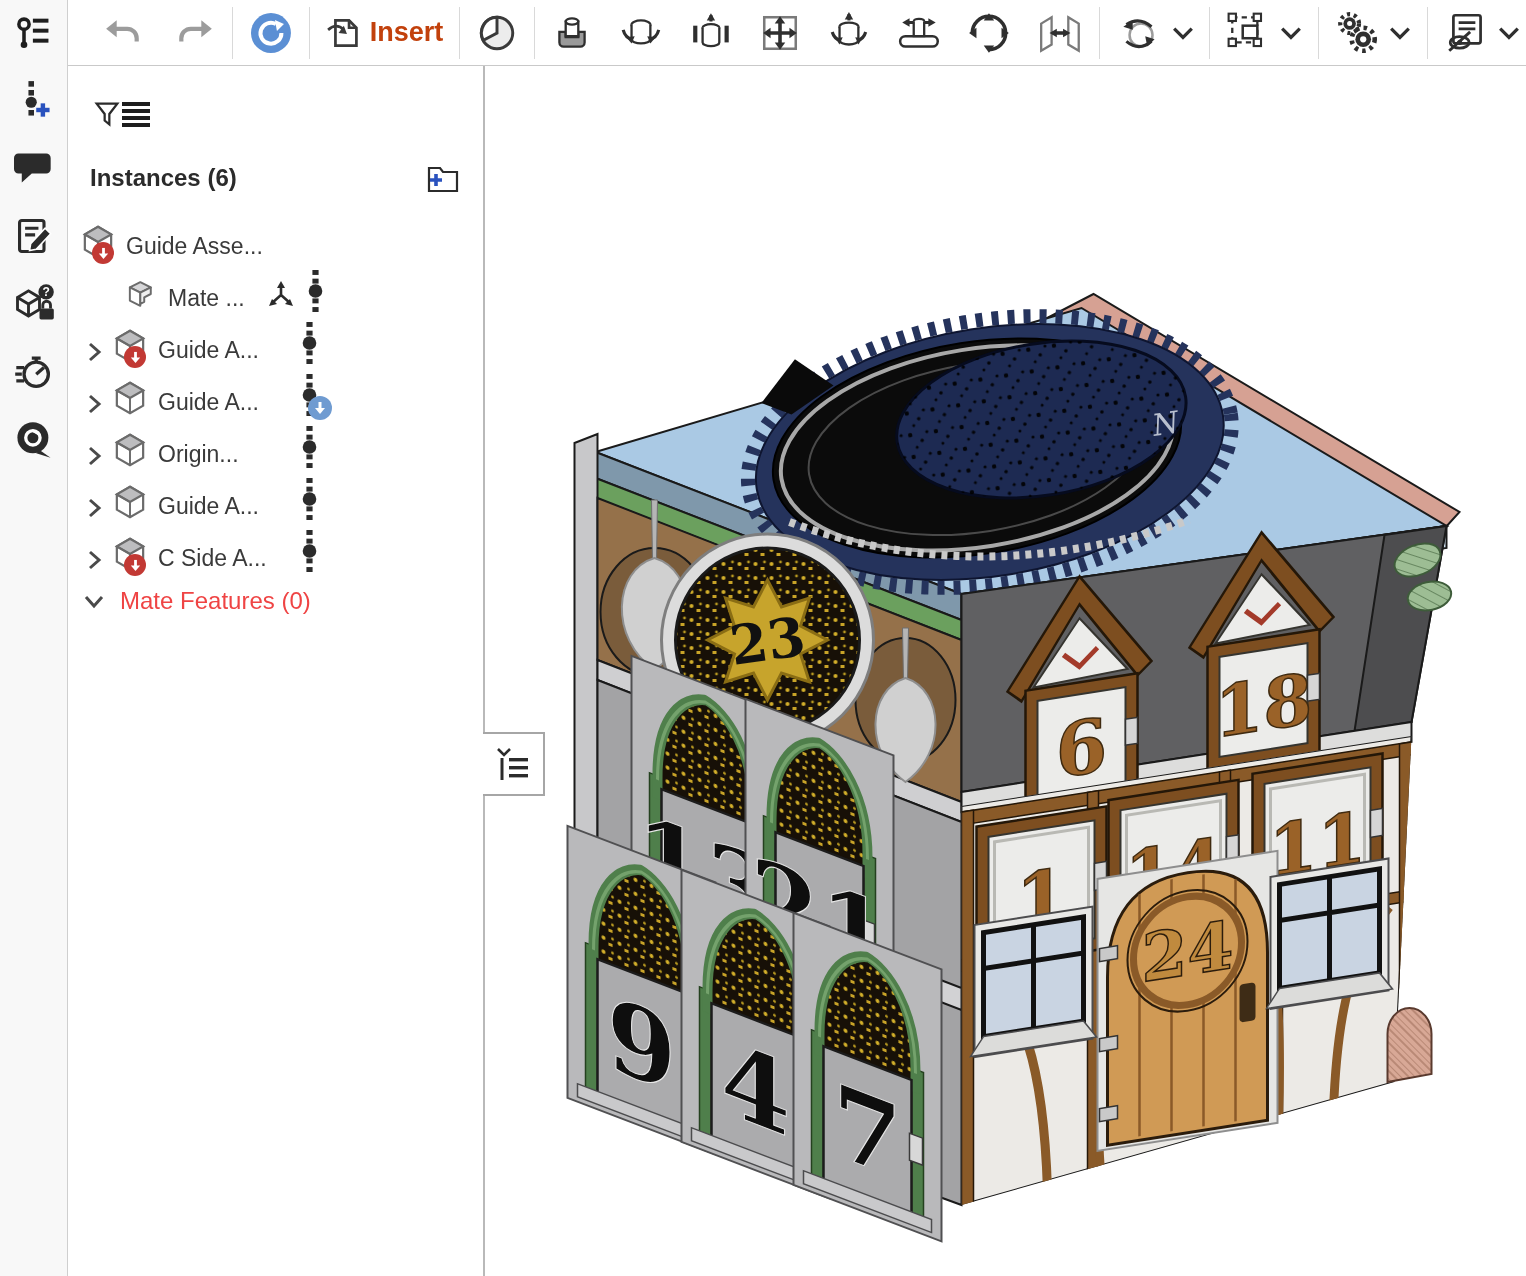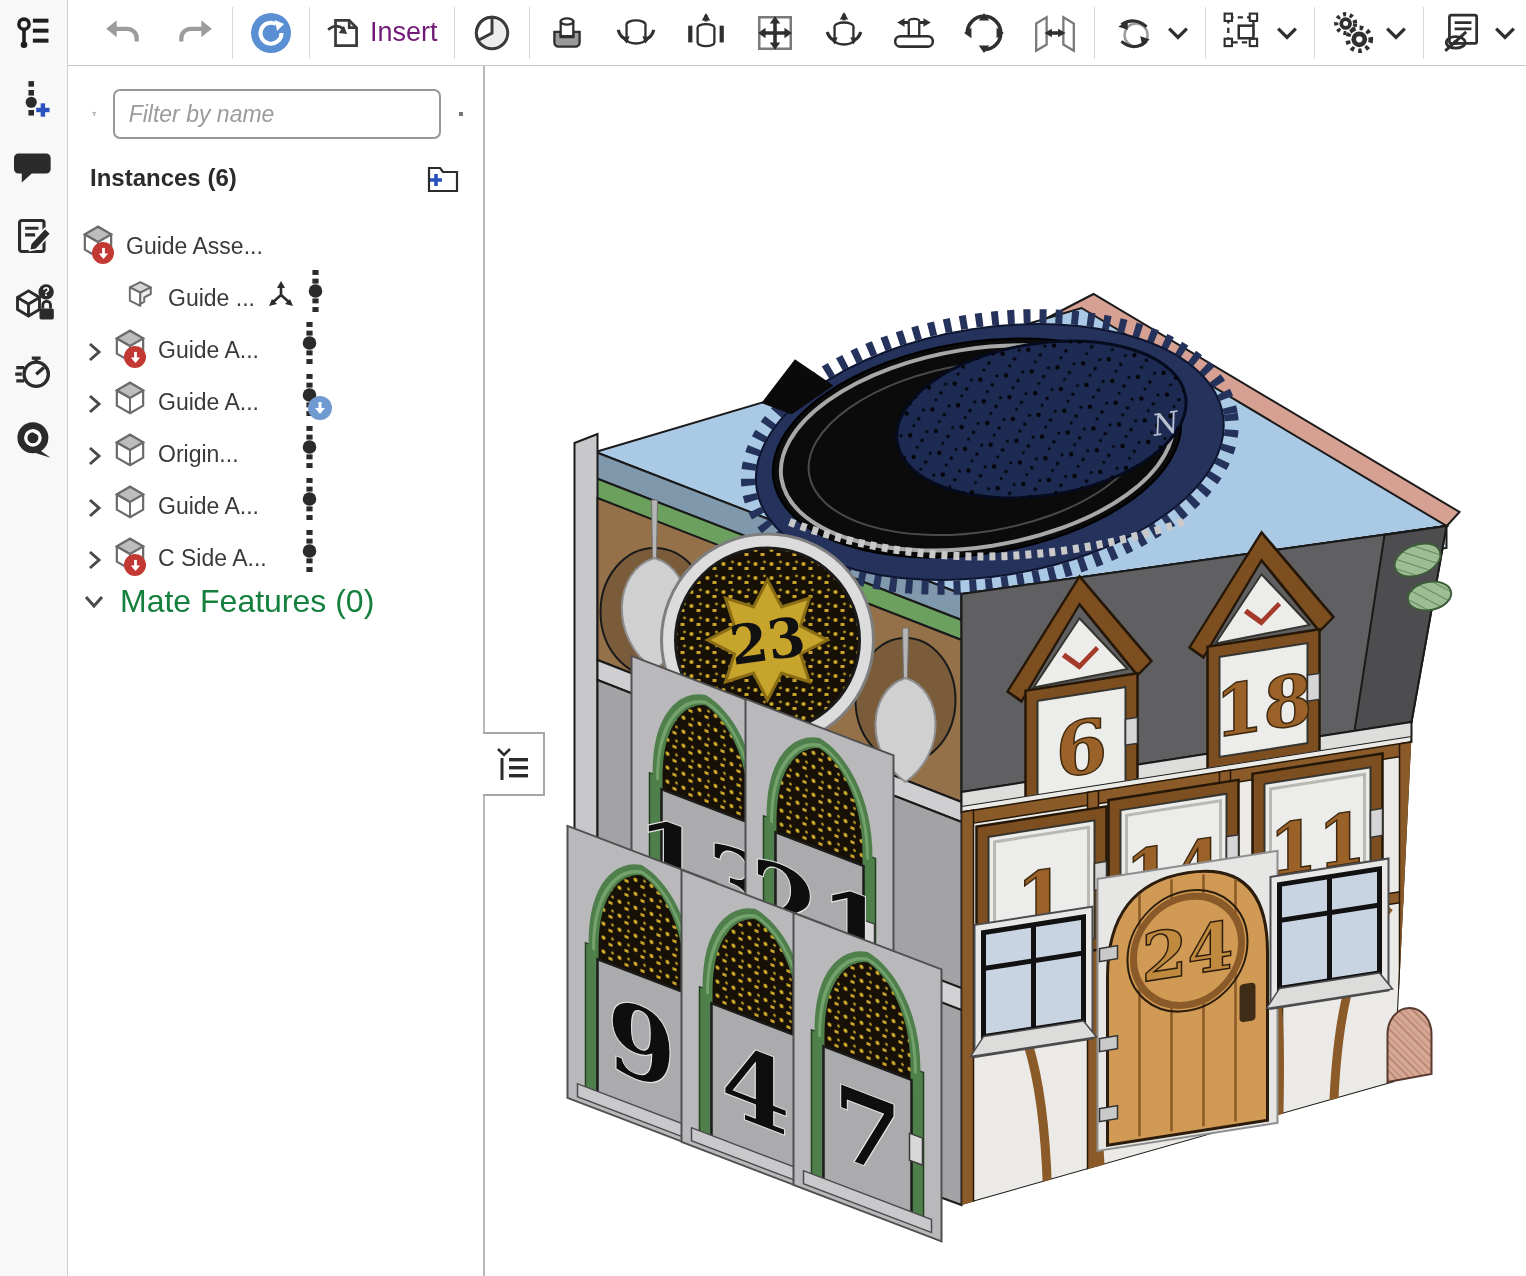--- a/index.html
+++ b/index.html
@@ -16,21 +16,21 @@
   .rail-top { margin-top:8px; }
   .rail-gap { margin-top:34px; }
   .rail-btn + .rail-btn { margin-top:20px; }
 
   
   .main { flex:1; display:flex; flex-direction:column; min-width:0; }
   .toolbar { height:66px; flex:none; background:#fff; border-bottom:1px solid #c9c9c9;
     display:flex; align-items:center; padding-left:14px; }
   .tbtn { height:54px; min-width:54px; display:flex; align-items:center; justify-content:center;
     background:none; border:none; cursor:pointer; gap:6px; padding:0 6px; }
-  .tbtn .lbl { font-size:27px; color:#701a75; }
+  .tbtn .lbl { font-size:27px; color:#c2410c;font-weight:bold; }
   .sep { width:1px; height:52px; background:#d9d9d9; margin:0 10px; flex:none; }
   .chev-dn { margin-left:4px; }
 
   
   .content { flex:1; display:flex; position:relative; min-height:0; }
   .panel { width:417px; flex:none; background:#fff; border-right:2px solid #b9b9b9;
     padding-top:20px; }
   .filter-row { display:flex; align-items:center; padding:0 20px 0 24px; height:56px; }
   .filter-input { flex:1; margin:0 18px 0 16px; height:50px; border:2px solid #979797;
     border-radius:7px; font-size:23px; padding:0 14px; color:#333; font-family:inherit; }
@@ -49,21 +49,21 @@
   .w130 { width:134px; } .w92 { width:96px; }
   .badge { position:absolute; width:22px; height:22px; border-radius:50%;
     display:flex; align-items:center; justify-content:center; left:12px; top:18px; }
   .badge svg { display:block; }
   .badge-red { background:#c23934; }
   .fixed-wrap { position:relative; width:16px; margin-left:10px; flex:none; display:flex; }
   .fixed-wrap .badge-blue { position:absolute; background:#6f9bd1; width:24px; height:24px;
     border-radius:50%; left:6px; top:22px; display:flex; align-items:center; justify-content:center; }
   .mate-row { display:flex; align-items:center; height:54px; margin-top:2px; }
   .mate-row .chev { width:30px; margin-left:14px; display:flex; }
-  .mate-row .t-label { font-size:32px; color:#15803d; margin-left:8px; }
+  .mate-row .t-label { font-size:24px; color:#ef4444; margin-left:8px; }
 
   
   .panel-handle { position:absolute; left:415px; top:666px; width:62px; height:64px;
     background:#fff; border:2px solid #a6a6a6; border-left:none; z-index:5;
     display:flex; align-items:center; justify-content:center; cursor:pointer; }
 
   .viewport { flex:1; position:relative; background:#fff; min-width:0; }
   .viewport > svg { position:absolute; inset:0; width:100%; height:100%; }
 
   
@@ -336,21 +336,20 @@
       </button>
     </header>
 
     <div class="content">
 
       <section class="panel">
         <div class="filter-row">
           <svg width="30" height="30" viewBox="0 0 32 32">
               <path d="M5 5 h22 l-8.5 11 v11 l-5 -4 v-7 z" fill="none" stroke="#2b2b2b" stroke-width="2.4"></path>
             </svg>
-          <input class="filter-input" type="text" placeholder="Filter by name" style="">
           <svg width="28" height="26" viewBox="0 0 28 26">
               <g fill="#1e1e1e">
                 <rect x="0" y="1" width="28" height="4"></rect>
                 <rect x="0" y="8" width="28" height="4"></rect>
                 <rect x="0" y="15" width="28" height="4"></rect>
                 <rect x="0" y="22" width="28" height="4"></rect>
               </g>
             </svg>
         </div>
 
@@ -388,21 +387,21 @@
           <div class="tree-row" style="padding-left:54px">
             <span class="node-icon">
               <svg width="34" height="34" viewBox="0 0 26 26">
                   <g stroke="#6b6b6b" stroke-width="1.5" stroke-linejoin="round">
                     <path d="M6 8 L14 4 L22 8 L14 12 Z" fill="#d6d6d8"></path>
                     <path d="M6 8 L14 12 L14 22 L6 18 Z" fill="#fff"></path>
                     <path d="M14 12 L22 8 L22 13 L17 15.5 L17 19 L14 20.5 Z" fill="#f0f0f0"></path>
                   </g>
                 </svg>
             </span>
-            <span class="t-label w92">Guide ...</span>
+            <span class="t-label w92">Mate ...</span>
             <span style="display:flex">
               <svg width="34" height="34" viewBox="0 0 34 34">
                   <g stroke="#2b2b2b" stroke-width="2.6" fill="none">
                     <path d="M17 17 V7 M17 17 L8 25 M17 17 L26 25"></path>
                   </g>
                   <g fill="#2b2b2b">
                     <polygon points="17,3 13,10 21,10"></polygon>
                     <polygon points="5,28 13,26 8,21"></polygon>
                     <polygon points="29,28 21,26 26,21"></polygon>
                   </g>

